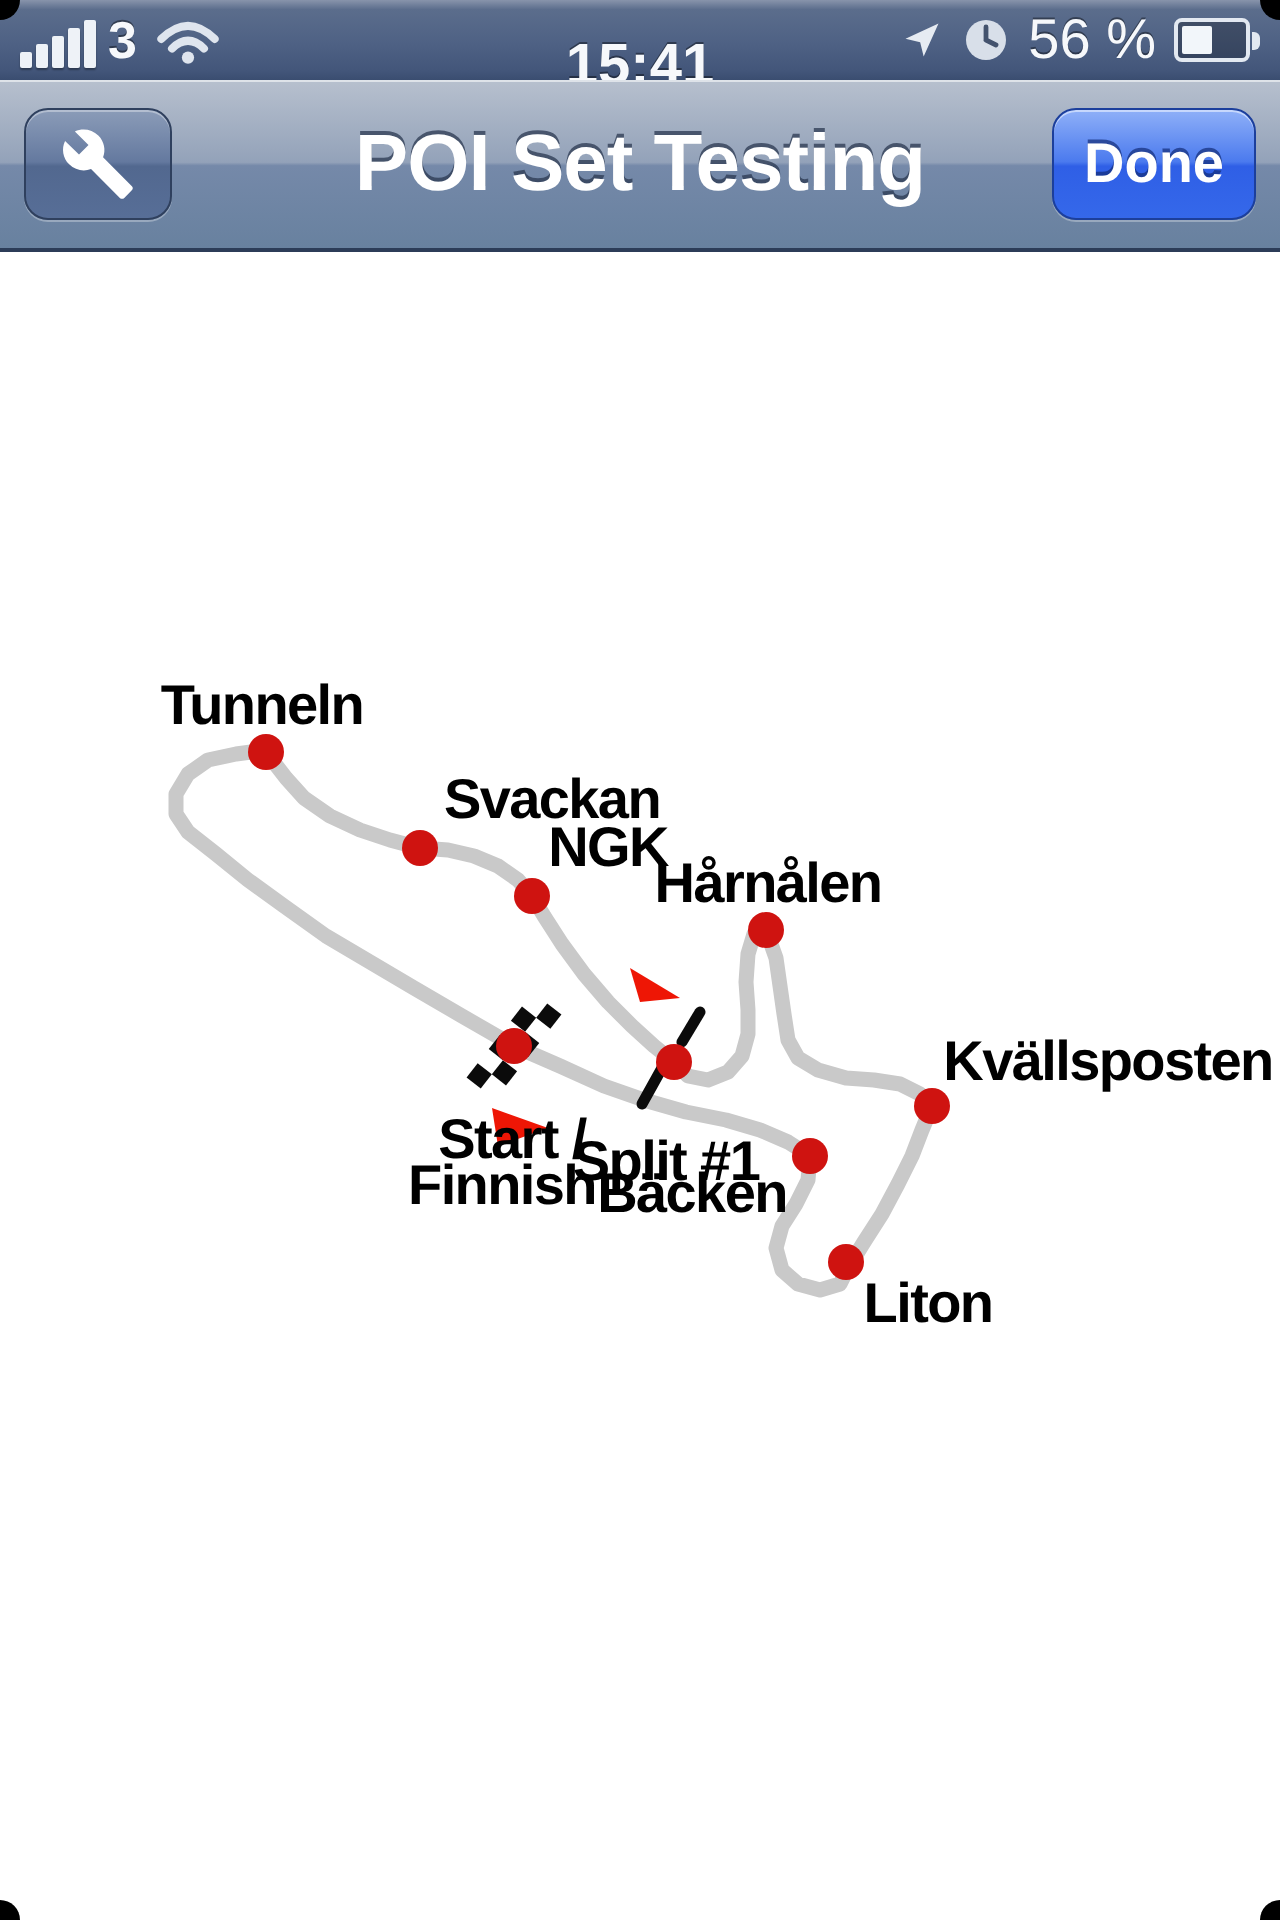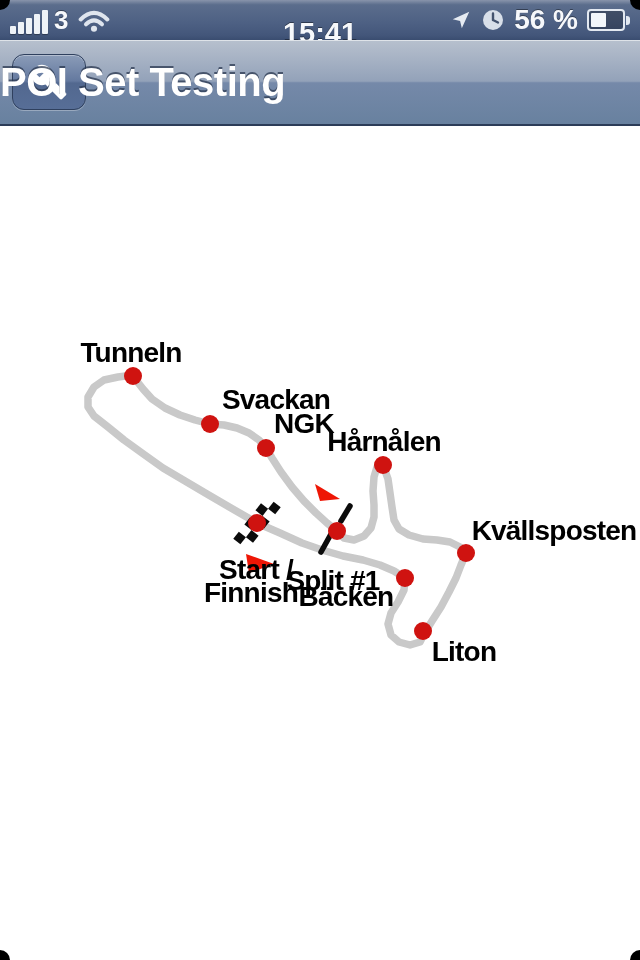--- a/index.html
+++ b/index.html
@@ -11,34 +11,34 @@
   .status-bar{position:absolute;left:0;top:0;width:640px;height:40px;z-index:30;
     background:linear-gradient(180deg,#8894ab 0%,#5b6d8c 12%,#4e6184 55%,#43567a 88%,#3a4d70 100%);
     display:flex;align-items:center;padding:0 10px;box-sizing:border-box;color:#f6f8fb;}
   .sig-bars{display:flex;align-items:flex-end;gap:2px;height:26px;margin-top:2px;}
   .sig-bars span{display:block;width:6px;background:#eef2f7;border-radius:1px;
     box-shadow:0 1px 1px rgba(0,0,0,.35);}
   .sb-carrier{font-size:26px;font-weight:bold;margin:0 10px 0 6px;text-shadow:0 -1px 0 rgba(0,0,0,.4);}
   .sb-time{position:absolute;left:0;right:0;top:0;height:40px;line-height:40px;text-align:center;
     font-size:29px;font-weight:bold;text-shadow:0 -1px 0 rgba(0,0,0,.4);pointer-events:none;margin-top:13px;}
   .sb-right{margin-left:auto;display:flex;align-items:center;gap:9px;}
-  .sb-percent{font-size:28px;font-weight:bold;text-shadow:0 -1px 0 rgba(0,0,0,.4);}
+  .sb-percent{font-size:28px;font-weight:normal;text-shadow:0 -1px 0 rgba(0,0,0,.4);}
   .battery{display:flex;align-items:center;}
   .bat-body{width:34px;height:18px;border:2px solid #e3e9f1;border-radius:4px;position:relative;
     background:rgba(0,0,0,.25);}
   .bat-fill{position:absolute;left:2px;top:2px;bottom:2px;background:#f2f6fa;border-radius:1px;}
   .bat-nub{width:4px;height:9px;background:#e3e9f1;border-radius:0 3px 3px 0;margin-left:1px;}
 
   
   .nav-bar{position:absolute;left:0;top:40px;width:640px;height:86px;z-index:30;
     background:linear-gradient(180deg,#b7c0ce 0%,#93a2b9 49%,#7589a9 51%,#68819f 100%);
     border-bottom:2px solid #2c3c58;
     box-shadow:inset 0 1px 0 rgba(255,255,255,.55);
     display:flex;align-items:center;padding:0 12px;box-sizing:border-box;}
-  .nav-title{position:absolute;left:0;right:0;color:#fff;
+  .nav-title{position:absolute;left:0;right:0;text-align:center;color:#fff;
     font-size:40px;font-weight:bold;letter-spacing:-.5px;
     text-shadow:0 -2px 0 rgba(43,56,80,.75);pointer-events:none;}
   .tool-button{width:74px;height:56px;border-radius:12px;cursor:pointer;
     background:linear-gradient(180deg,#8b9cb8 0%,#64799f 48%,#52688f 52%,#576e97 100%);
     border:1px solid #2f405e;box-sizing:border-box;
     box-shadow:inset 0 1px 0 rgba(255,255,255,.35),0 1px 0 rgba(255,255,255,.3);
     display:flex;align-items:center;justify-content:center;}
   .done-button{margin-left:auto;width:102px;height:56px;border-radius:12px;cursor:pointer;
     background:linear-gradient(180deg,#8fb0f8 0%,#4b7aee 48%,#2f5fe6 52%,#3568ea 100%);
     border:1px solid #1c3f9c;box-sizing:border-box;
@@ -95,20 +95,23 @@
     </div>
   </div>
 
   <div class="nav-bar">
     <div class="nav-title">POI Set Testing</div>
     <div class="tool-button">
       <svg width="38" height="38" viewBox="0 0 24 24">
         <path fill="#ffffff" d="M22.7 19l-9.1-9.1c.9-2.3.4-5-1.5-6.9-2-2-5-2.4-7.4-1.3L9 6 6 9 1.6 4.7C.4 7.1.9 10.1 2.9 12.1c1.9 1.9 4.6 2.4 6.9 1.5l9.1 9.1c.4.4 1 .4 1.4 0l2.3-2.3c.5-.4.5-1.1.1-1.4z"></path>
       </svg>
     </div>
+    <div class="done-button">
+      <span>Done</span>
+    </div>
   </div>
 
   <svg class="course-map" viewBox="0 0 640 960">
       <path d="M 133 375 L 118 377 L 104 380 L 94 387 L 88 397 L 88 407 L 94 416 L 108 427 L 124 440 L 142 453 L 163 468 L 185 481 L 207 494 L 231 508 L 257 523 L 280 533 L 302 543 L 322 550 L 343 556 L 363 560 L 380 565 L 394 571 L 405 578 L 404 590 L 398 602 L 391 613 L 388 624 L 391 635 L 399 642 L 410 645 L 420 642 L 424 634 L 432 621 L 441 607 L 449 592 L 456 578 L 461 565 L 466 553 L 460 547 L 450 542 L 437 540 L 423 539 L 409 535 L 399 529 L 394 520 L 392 507 L 390 493 L 388 479 L 383 465 L 377 467 L 374 477 L 373 491 L 374 505 L 374 517 L 371 528 L 364 536 L 354 540 L 344 538 L 337 531 L 327 523 L 316 513 L 304 501 L 292 487 L 281 472 L 272 458 L 266 448 L 259 440 L 249 433 L 237 428 L 224 425 L 210 424 L 195 420 L 180 415 L 165 408 L 152 399 L 143 389 L 136 380 Z" fill="none" stroke="#c9c9c9" stroke-width="7.5" stroke-linejoin="round" stroke-linecap="round"></path>
       <g transform="translate(257 523) rotate(-52)">
         <rect x="-27" y="-9" width="9" height="9" fill="#0b0b0b"></rect>
         <rect x="-9" y="-9" width="9" height="9" fill="#0b0b0b"></rect>
         <rect x="9" y="-9" width="9" height="9" fill="#0b0b0b"></rect>
         <rect x="-18" y="0" width="9" height="9" fill="#0b0b0b"></rect>
         <rect x="0" y="0" width="9" height="9" fill="#0b0b0b"></rect>

